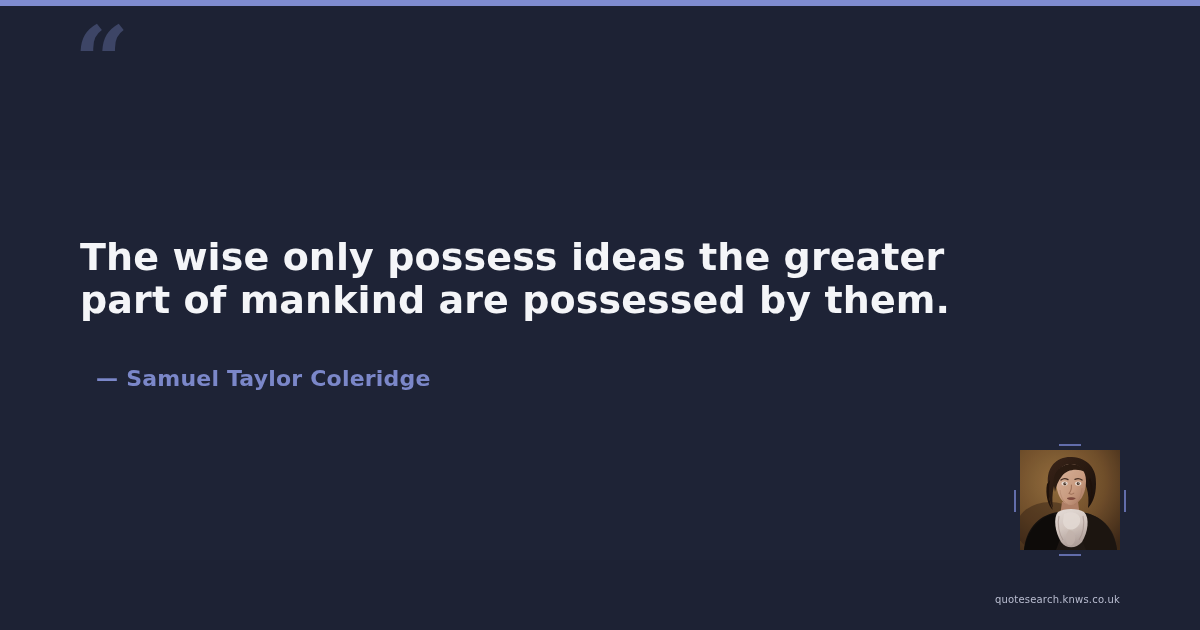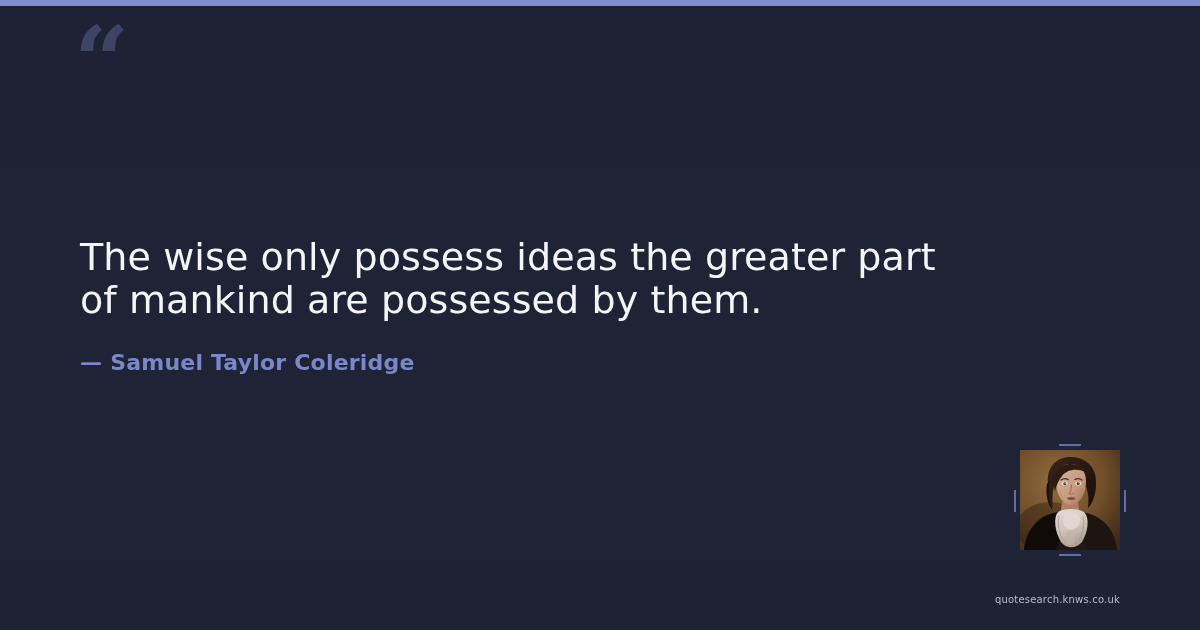--- a/index.html
+++ b/index.html
@@ -64,28 +64,28 @@
     position: absolute;
     left: 80px;
     top: 236px;
     width: 1010px;
   }
 
   .quote-text {
     margin: 0;
     font-size: 38px;
     line-height: 43px;
-    font-weight: 400;
+    font-weight: 700;
     color: #f4f5f8;
     letter-spacing: 0.1px;
     max-width: 900px;
   }
 
   .attribution {
-    margin: 0;
+    margin: 16px;
     padding-top: 28px;
     font-size: 22px;
     line-height: 26px;
     font-weight: 700;
     color: #7b87c9;
     letter-spacing: 0.2px;
   }
   .attribution .dash {
     padding-right: 8px;
   }

